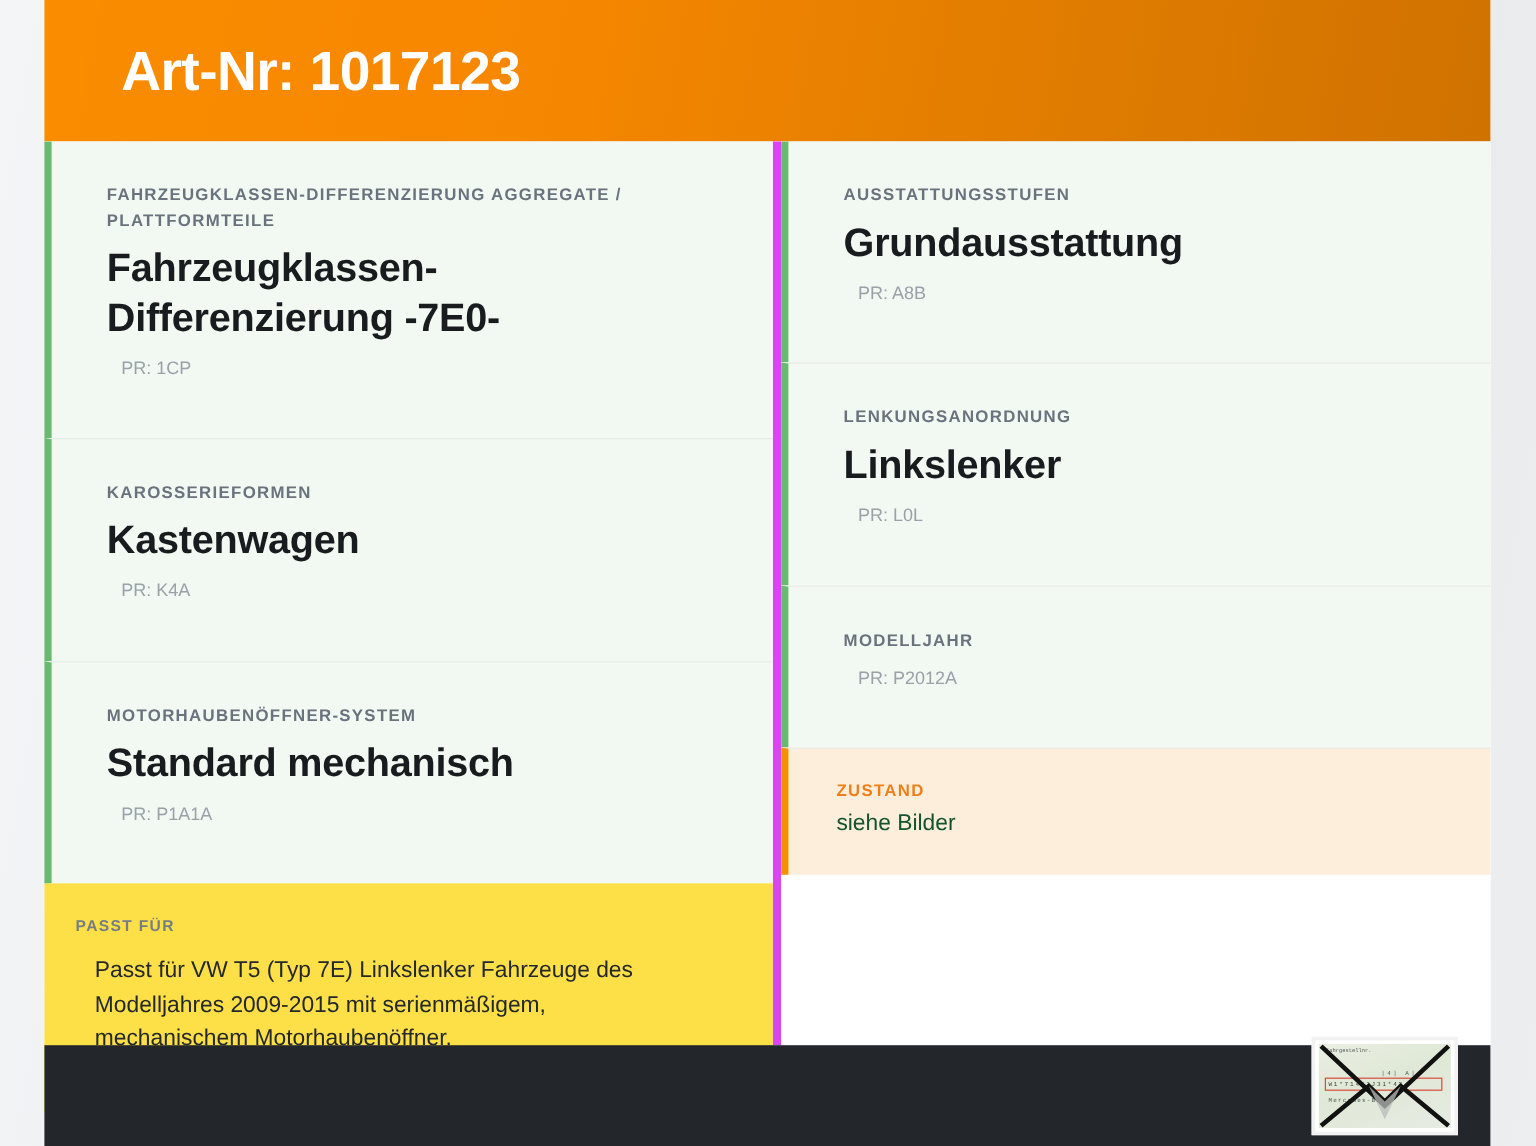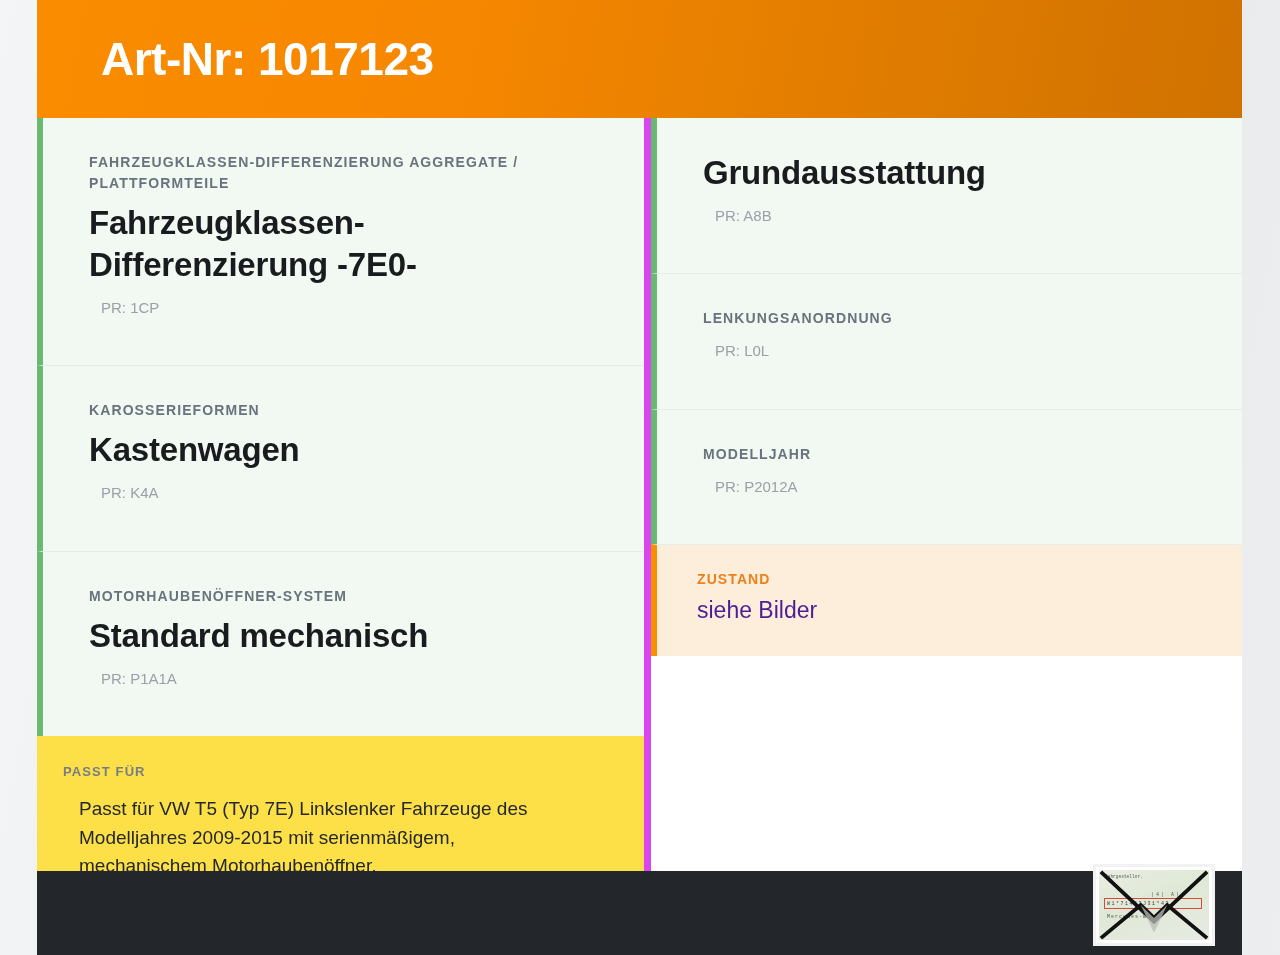--- a/index.html
+++ b/index.html
@@ -96,23 +96,23 @@
 
   .card-value {
     font-size: 33px;
     font-weight: bold;
     color: #191c1f;
     line-height: 1.27;
     margin: 0 0 12px 0;
     letter-spacing: -0.2px;
   }
   .card.is-warn .card-value {
-    font-size: 23px;
+    font-size: 19px;
     font-weight: normal;
-    color: #4c1d95;
+    color: #14532d;
     margin: 0;
     letter-spacing: 0;
   }
 
   .card-pr {
     font-size: 15px;
     color: #9aa1a8;
     line-height: 1.3;
     margin: 12px;
   }
@@ -239,26 +239,28 @@
         <div class="fits-label">Passt für</div>
         <div class="fits-text">Passt für VW T5 (Typ 7E) Linkslenker Fahrzeuge des Modelljahres 2009-2015 mit serienmäßigem, mechanischem Motorhaubenöffner.</div>
       </div>
 
       <div class="filler"></div>
     </div>
 
     <div class="col col-right">
 
       <div class="card">
+        <div class="card-label">Ausstattungsstufen</div>
         <div class="card-value">Grundausstattung</div>
         <div class="card-pr">PR: A8B</div>
       </div>
 
       <div class="card">
         <div class="card-label">Lenkungsanordnung</div>
+        <div class="card-value">Linkslenker</div>
         <div class="card-pr">PR: L0L</div>
       </div>
 
       <div class="card">
         <div class="card-label">Modelljahr</div>
         <div class="card-pr">PR: P2012A</div>
       </div>
 
       <div class="card is-warn">
         <div class="card-label">Zustand</div>

